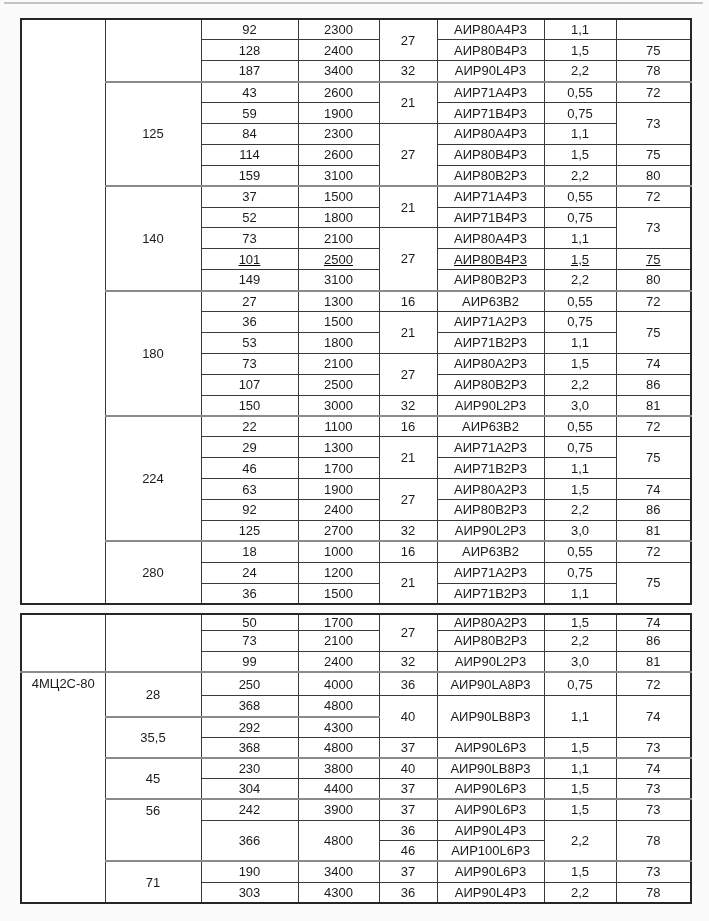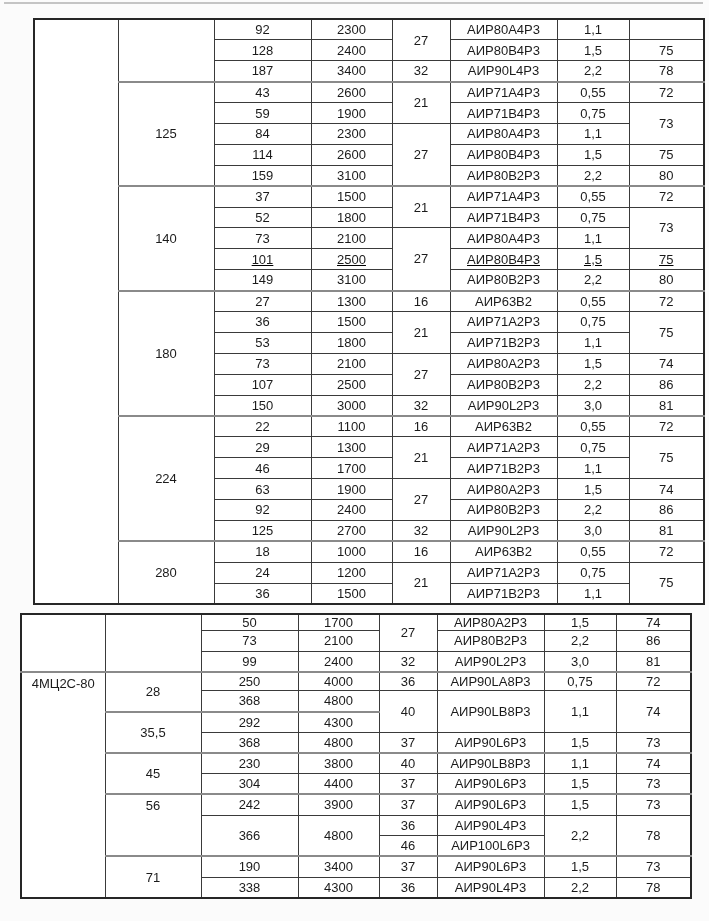--- a/index.html
+++ b/index.html
@@ -40,21 +40,21 @@
     white-space:nowrap;
     overflow:hidden;
   }
   table.spec tr.g td{
     border-top:2px solid var(--c-groupline);
   }
   table.spec td.va-top{
     vertical-align:top;
     padding-top:3px;
   }
-  #table-upper{left:33px;top:18px;width:670px;}
+  #table-upper{left:20px;top:18px;width:670px;}
   #table-lower{left:20px;top:613px;width:670px;}
 </style>
 </head>
 <body>
 
 <div class="page">
   <div class="scan-edge"></div>
 
   <table id="table-upper" class="spec">
       <colgroup>
@@ -315,21 +315,21 @@
           <td>86</td>
         </tr>
         <tr style="height: 20.7px;">
           <td>99</td>
           <td>2400</td>
           <td>32</td>
           <td>АИР90L2Р3</td>
           <td>3,0</td>
           <td>81</td>
         </tr>
-        <tr class="g" style="height: 19px; margin-top: 17px;">
+        <tr class="g" style="height: 24px; margin-top: 17px;">
           <td rowspan="11" class="va-top">4МЦ2С-80</td>
           <td rowspan="2">28</td>
           <td>250</td>
           <td>4000</td>
           <td>36</td>
           <td>АИР90LA8Р3</td>
           <td>0,75</td>
           <td>72</td>
         </tr>
         <tr style="height: 20.7px;">
@@ -394,21 +394,21 @@
         <tr class="g" style="height: 20.7px;">
           <td rowspan="2">71</td>
           <td>190</td>
           <td>3400</td>
           <td>37</td>
           <td>АИР90L6Р3</td>
           <td>1,5</td>
           <td>73</td>
         </tr>
         <tr style="height: 20.7px;">
-          <td>338</td>
+          <td>303</td>
           <td>4300</td>
           <td>36</td>
           <td>АИР90L4Р3</td>
           <td>2,2</td>
           <td>78</td>
         </tr>
       </tbody>
     </table>
 </div>
 

